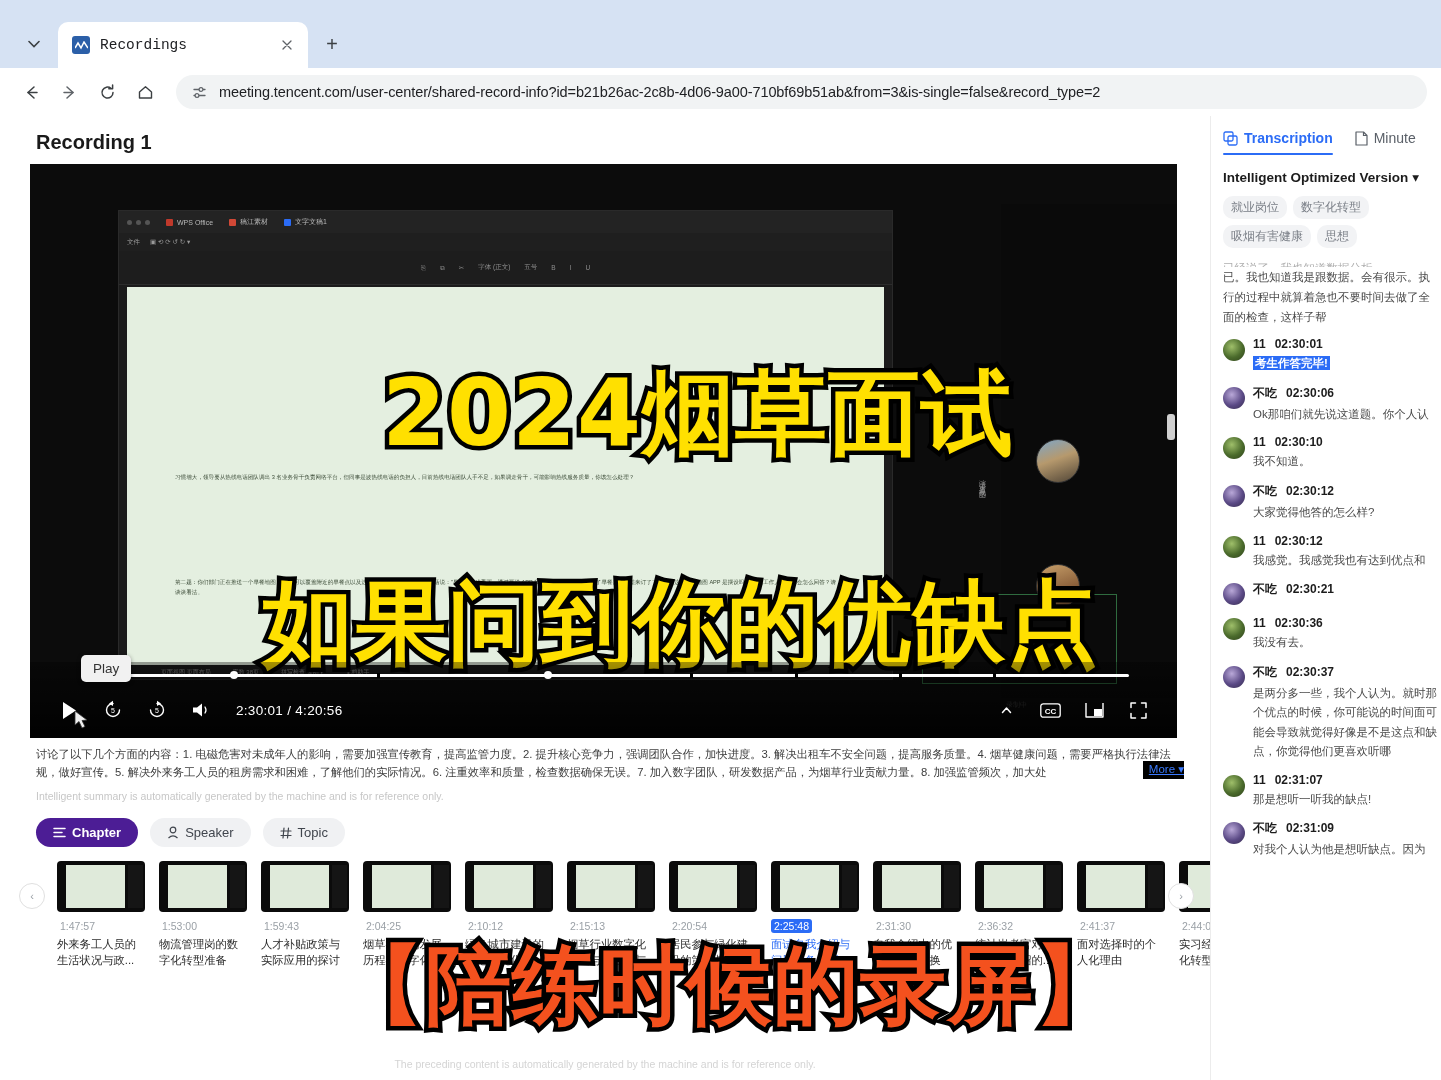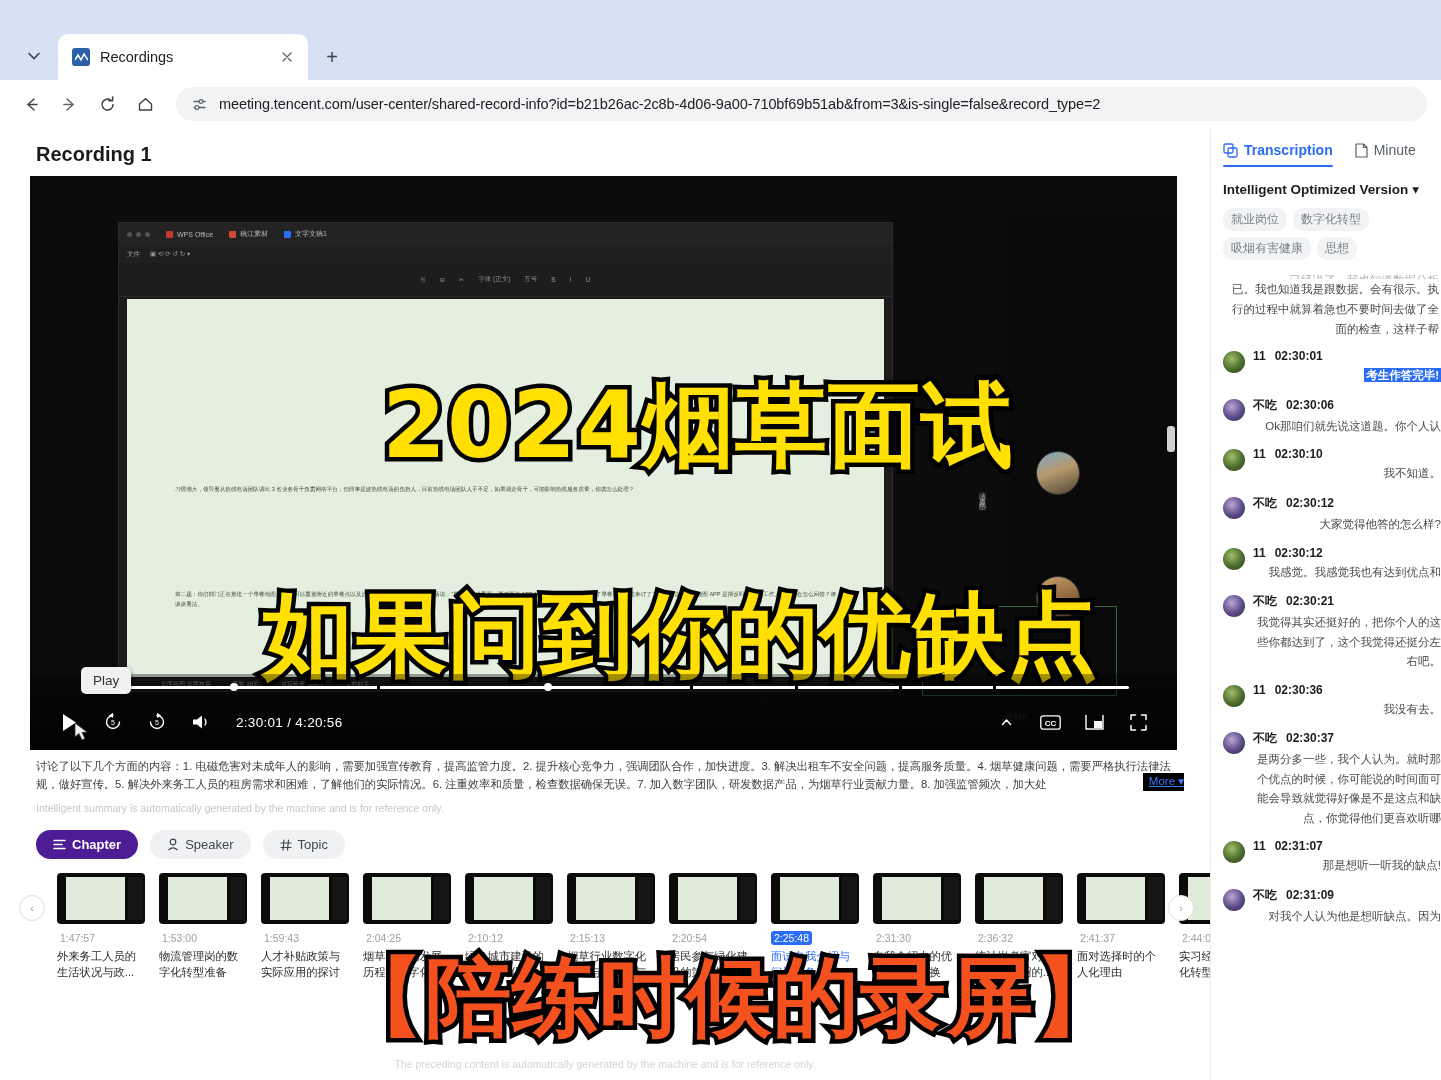--- a/index.html
+++ b/index.html
@@ -10,25 +10,26 @@
     overflow: hidden;
   }
 
   
   .browser {
     width: 1441px; height: 1080px;
     display: flex; flex-direction: column;
     background: #d6e2f3;
   }
   .tabstrip {
-    height: 80px;
+    height: 68px;
     display: flex; align-items: flex-end;
     padding: 0 0 0 12px;
     gap: 0;
     position: relative;
+    font-family: Liberation Mono, monospace;
   }
   .tab-list-btn {
     width: 36px; height: 36px;
     display: flex; align-items: center; justify-content: center;
     color: #3c4043; font-size: 13px;
     margin: 0 6px 6px 4px;
     border-radius: 50%;
   }
   .tab {
     height: 46px;
@@ -405,21 +406,20 @@
   .tag {
     background: #f2f3f5; color: #7a7f87;
     font-size: 12px;
     padding: 3px 8px; border-radius: 10px;
     white-space: nowrap;
   }
   .sb-scroll {
     flex: 1 1 auto;
     overflow: hidden;
     padding: 10px 0 0 12px;
-    text-align: right;
   }
   .partial-text {
     font-size: 11.5px; color: #4a4a4a; line-height: 1.75;
     padding-right: 2px;
     margin-bottom: 10px;
   }
   .partial-text .clipped { opacity: .45; display:block; height: 9px; overflow: hidden;}
   .msg {
     display: flex; gap: 8px;
     margin-bottom: 11px;
@@ -838,21 +838,20 @@
                 <div class="msg-text">我感觉。我感觉我也有达到优点和</div>
               </div>
             </div>
             <div class="msg">
               <div class="msg-av av-purple"></div>
               <div class="msg-body">
                 <div class="msg-head">
                   <span>不吃</span>
                   <span class="msg-time">02:30:21</span>
                 </div>
-                <div class="msg-text wrap">我觉得其实还挺好的，把你个人的这些你都达到了，这个我觉得还挺分左右吧。</div>
               </div>
             </div>
             <div class="msg">
               <div class="msg-av av-green"></div>
               <div class="msg-body">
                 <div class="msg-head">
                   <span>11</span>
                   <span class="msg-time">02:30:36</span>
                 </div>
                 <div class="msg-text">我没有去。</div>

